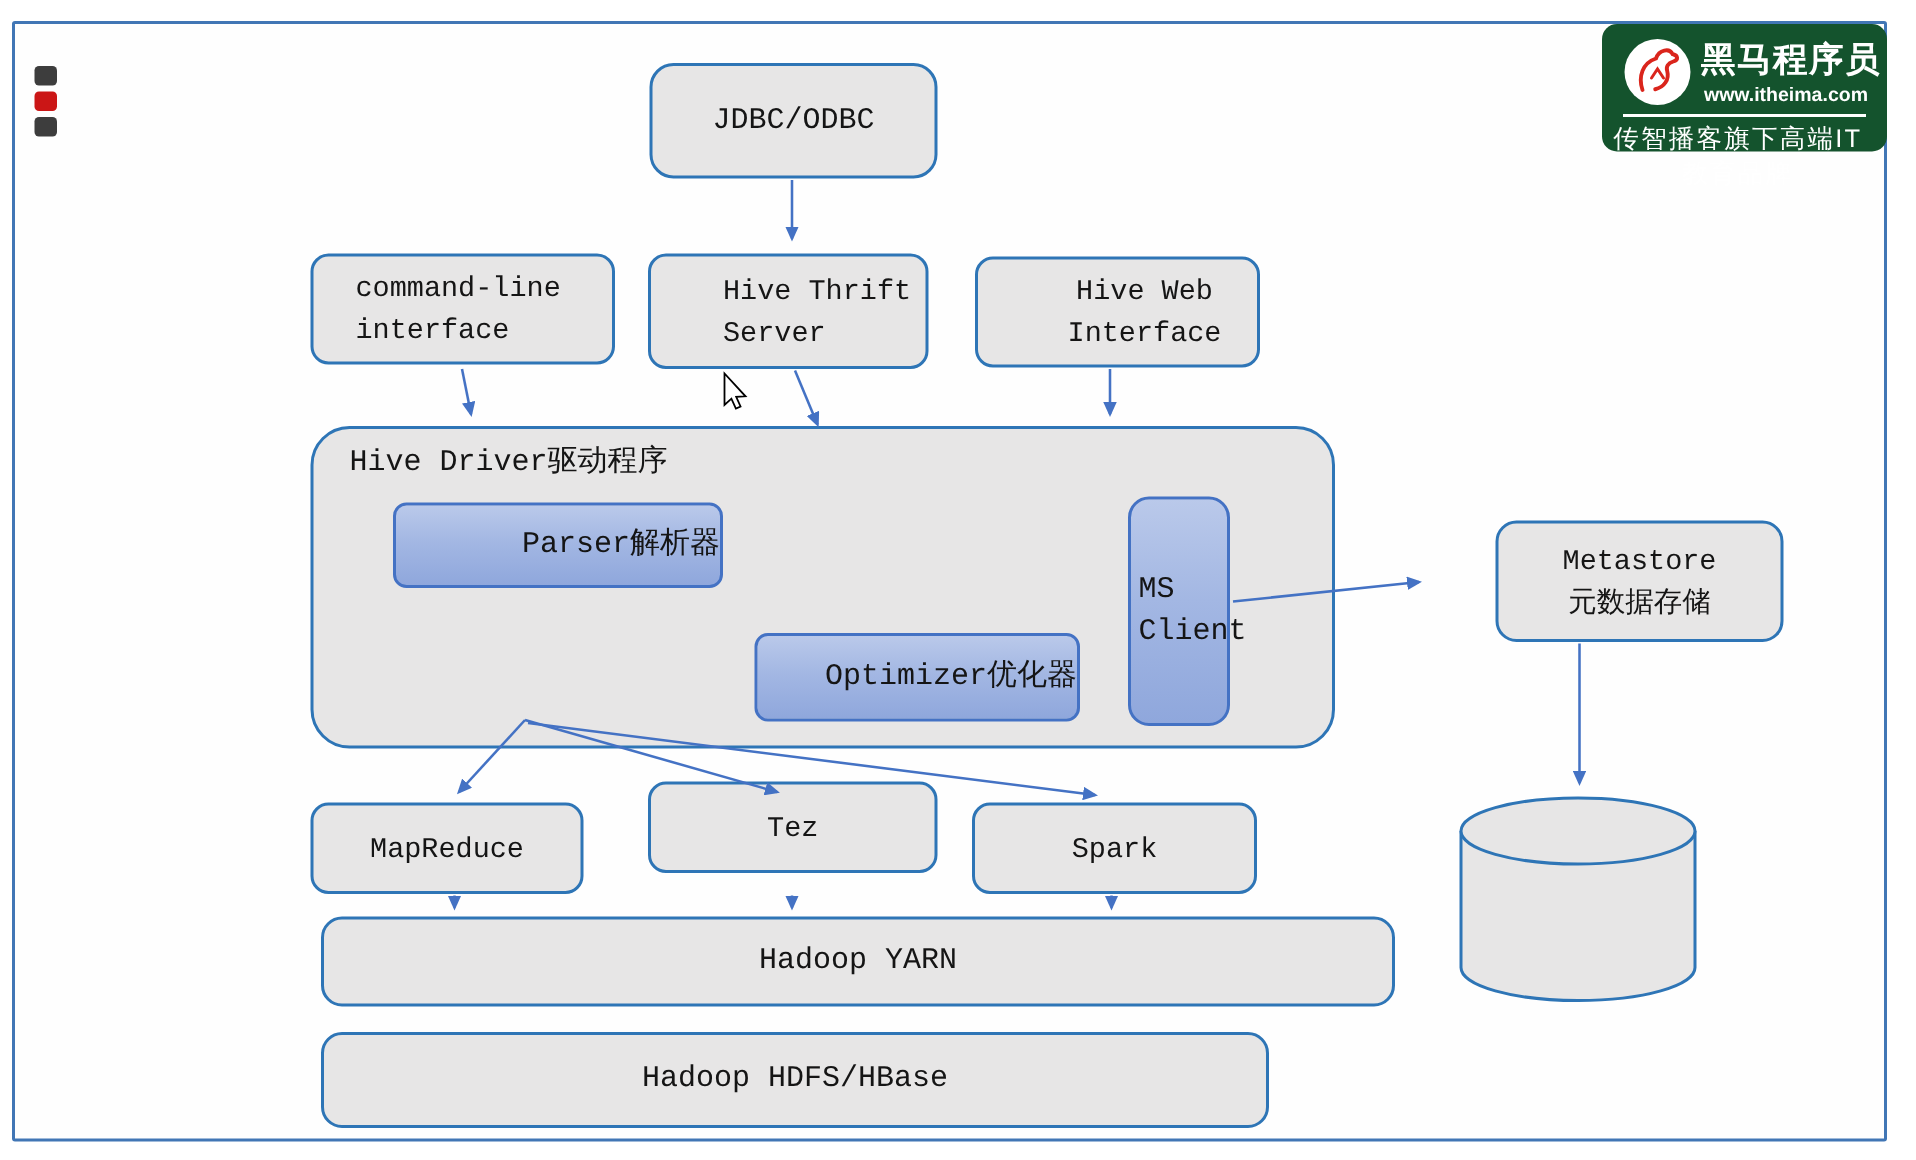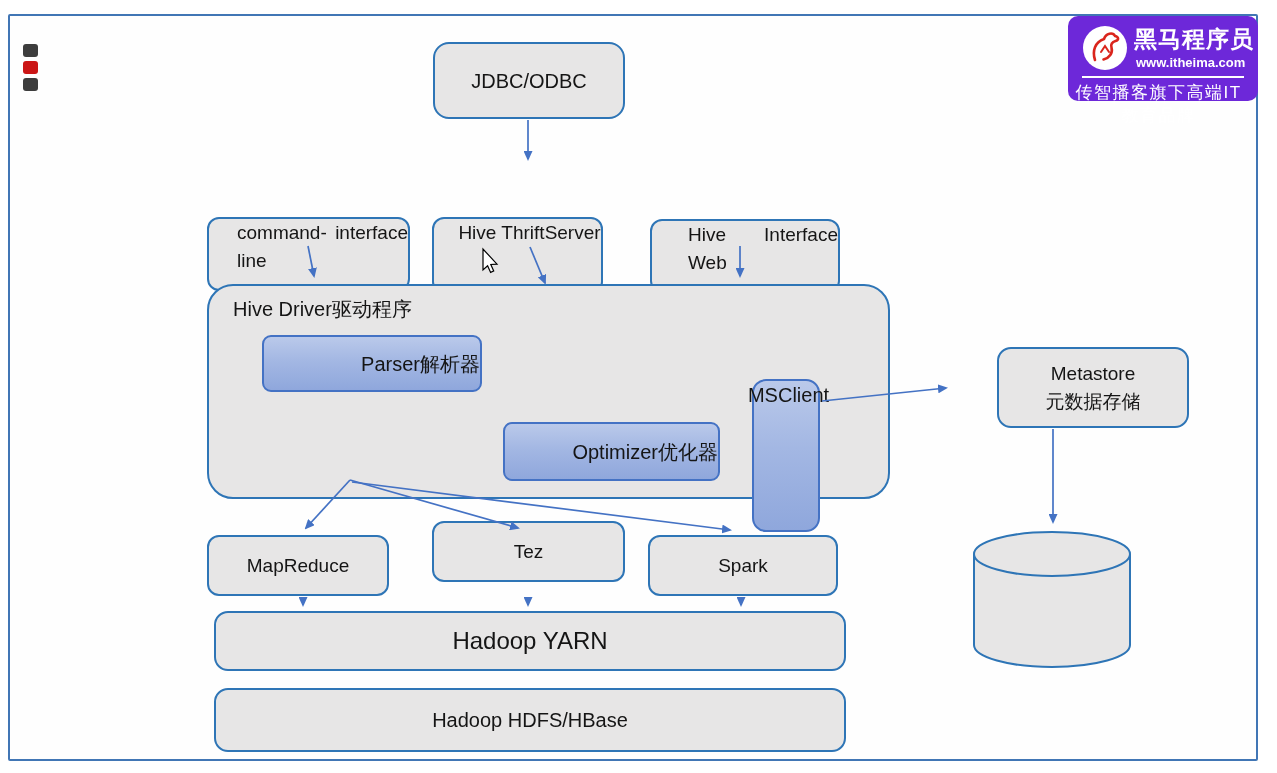--- a/index.html
+++ b/index.html
@@ -11,39 +11,39 @@
   .slide {
     position:absolute; left:8px; top:14px; width:1250px; height:747px;
     border:2px solid #4176b5; border-radius:2px; background:#fefefe;
   }
   .bullet {
     position:absolute; width:15px; height:13px; border-radius:3px;
   }
   .box {
     position:absolute; background:#e7e6e6; border:2px solid #2e75b6;
     display:flex; align-items:center; justify-content:center;
-    font-size:19px; line-height:28px; color:#151515; text-align:center;
+    font-size:19px; line-height:28px; color:#151515; text-align:center;font-family:Liberation Mono, monospace;
   }
-  .box.twolines { justify-content:center; align-items:flex-start; flex-direction:row; text-align:left;margin-top:48px; }
+  .box.twolines { justify-content:center; align-items:flex-start; flex-direction:column; text-align:left; }
   .blue {
     background:linear-gradient(180deg,#bac9ea 0%, #a3b7e3 45%, #8fa7dc 100%);
     border:2px solid #4472c4;
     justify-content:flex-end;
   }
   .driver-title { position:absolute; left:24px; top:9px; font-size:20px; }
   .lbl { display:block; }
   .rdbms-label {
     position:absolute; left:974px; top:600px; width:156px; height:30px;
     display:flex; align-items:center; justify-content:center; font-size:20px;
   }
   .overlay { position:absolute; left:0; top:0; width:1277px; height:773px; pointer-events:none; }
   
   .logo {
     position:absolute; left:1068px; top:16px; width:190px; height:85px;
-    background:#6d28d9; border-radius:10px; color:#ffffff;
+    background:#14532d; border-radius:10px; color:#ffffff;
   }
   .logo-circle { position:absolute; left:13px; top:8px; width:48px; height:48px; }
   .logo-brand { position:absolute; left:66px; top:8px; font-size:23px; font-weight:bold; letter-spacing:1px; }
   .logo-url { position:absolute; left:68px; top:39px; font-size:13px; font-weight:bold; }
   .logo-divider { position:absolute; left:14px; top:60px; width:162px; height:2px; background:#ffffff; }
   .logo-tagline { position:absolute; left:0; top:65px; width:181px; text-align:center; font-size:17px; letter-spacing:1.5px; }
 </style>
 </head>
 <body>
 
@@ -69,26 +69,26 @@
 
 <div class="box" style="left:433px; top:42px; width:192px; height:77px; border-radius:16px; font-size:20px;">
   <span class="lbl">JDBC/ODBC</span>
 </div>
 
 <div class="box twolines" style="left:207px; top:169px; width:203px; height:74px; border-radius:12px; padding-left:28px;">
   <span class="lbl">command-line</span>
   <span class="lbl">interface</span>
 </div>
 
-<div class="box twolines" style="left:432px; top:169px; width:171px; height:77px; border-radius:12px; padding-left:24px;">
+<div class="box twolines" style="left:432px; top:169px; width:187px; height:77px; border-radius:12px; padding-left:48px;">
   <span class="lbl">Hive Thrift</span>
   <span class="lbl">Server</span>
 </div>
 
-<div class="box twolines" style="left:650px; top:171px; width:190px; height:74px; border-radius:12px; padding-left:36px;">
+<div class="box twolines" style="left:650px; top:171px; width:190px; height:74px; border-radius:12px; padding-left:36px;align-items:center;">
   <span class="lbl">Hive Web</span>
   <span class="lbl">Interface</span>
 </div>
 
 <div class="box" style="left:207px; top:284px; width:683px; height:215px; border-radius:26px;">
   <span class="driver-title">Hive Driver驱动程序</span>
   <div class="box blue" style="left:53px; top:49px; width:220px; height:57px; border-radius:9px; font-size:20px;">
     <span class="lbl">Parser解析器</span>
   </div>
   <div class="box blue" style="left:294px; top:136px; width:217px; height:59px; border-radius:9px; font-size:20px;">
@@ -108,21 +108,21 @@
 <div class="box" style="left:207px; top:535px; width:182px; height:61px; border-radius:12px;">
   <span class="lbl">MapReduce</span>
 </div>
 <div class="box" style="left:432px; top:521px; width:193px; height:61px; border-radius:12px;">
   <span class="lbl">Tez</span>
 </div>
 <div class="box" style="left:648px; top:535px; width:190px; height:61px; border-radius:12px;">
   <span class="lbl">Spark</span>
 </div>
 
-<div class="box" style="left:214px; top:611px; width:632px; height:60px; border-radius:14px; font-size:24px;">
+<div class="box" style="left:214px; top:611px; width:716px; height:60px; border-radius:14px; font-size:20px;">
   <span class="lbl">Hadoop YARN</span>
 </div>
 <div class="box" style="left:214px; top:688px; width:632px; height:64px; border-radius:14px; font-size:20px;">
   <span class="lbl">Hadoop HDFS/HBase</span>
 </div>
 
 <div class="rdbms-label">RDBMS</div>
 
 <svg class="overlay" width="1277" height="773" viewBox="0 0 1277 773">
   <defs>

